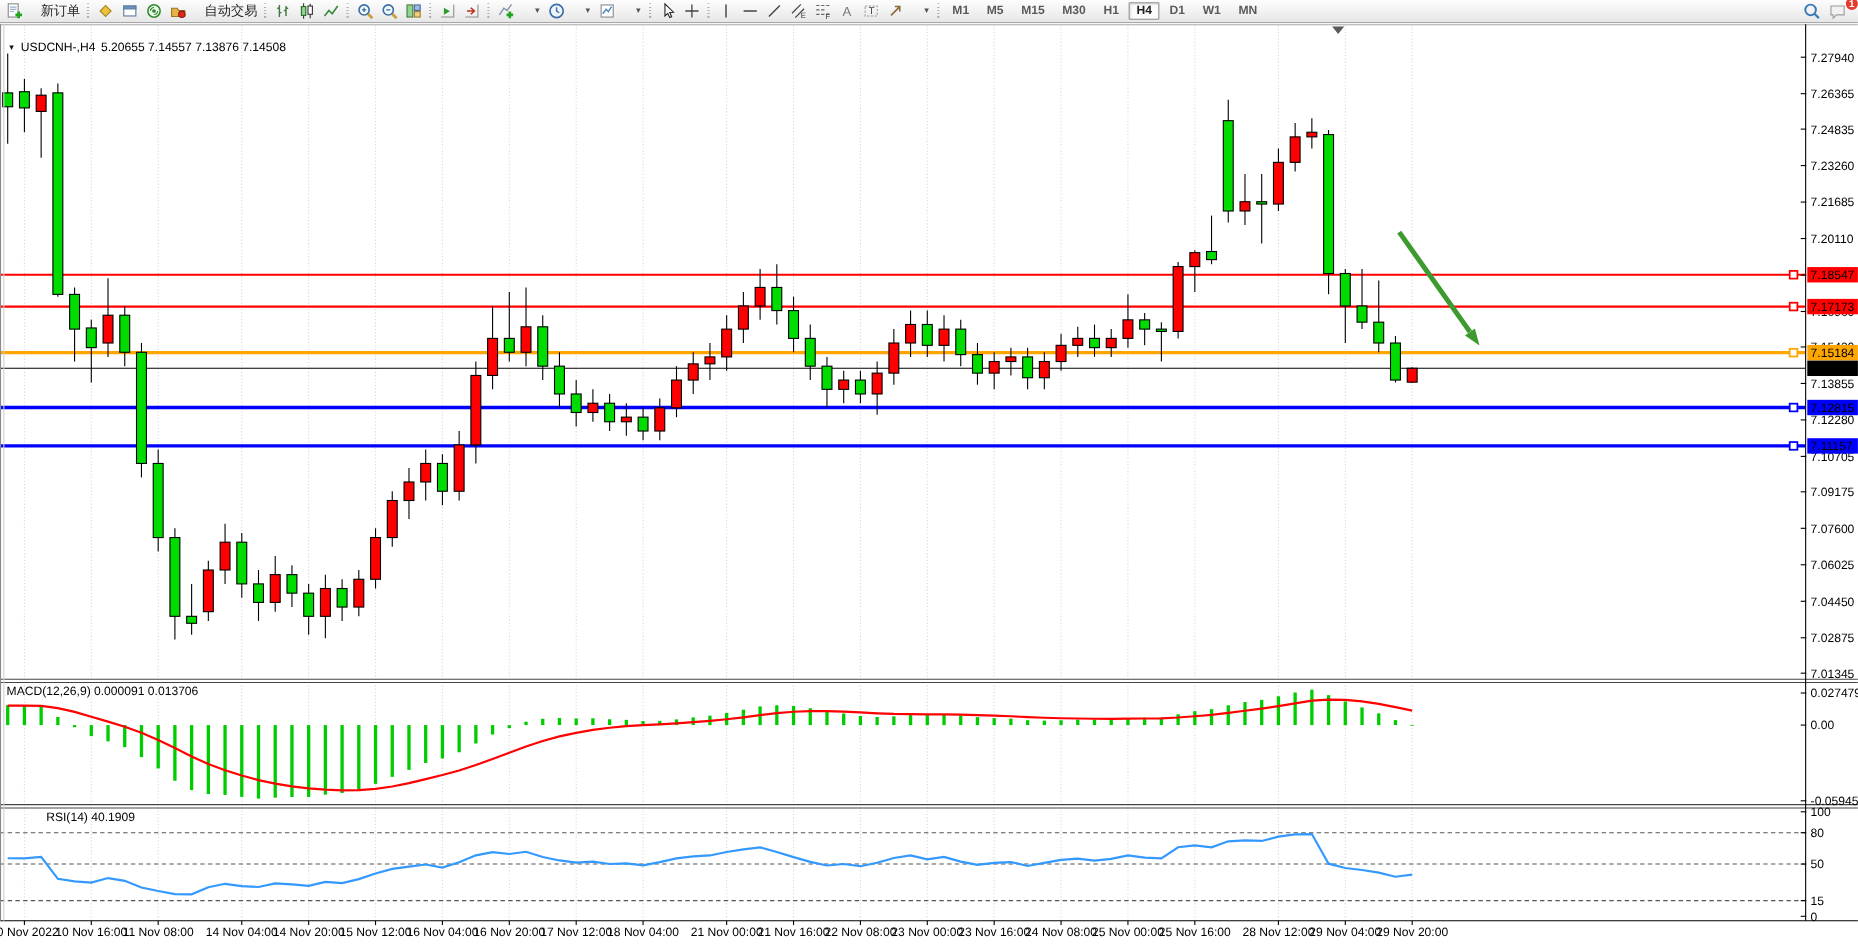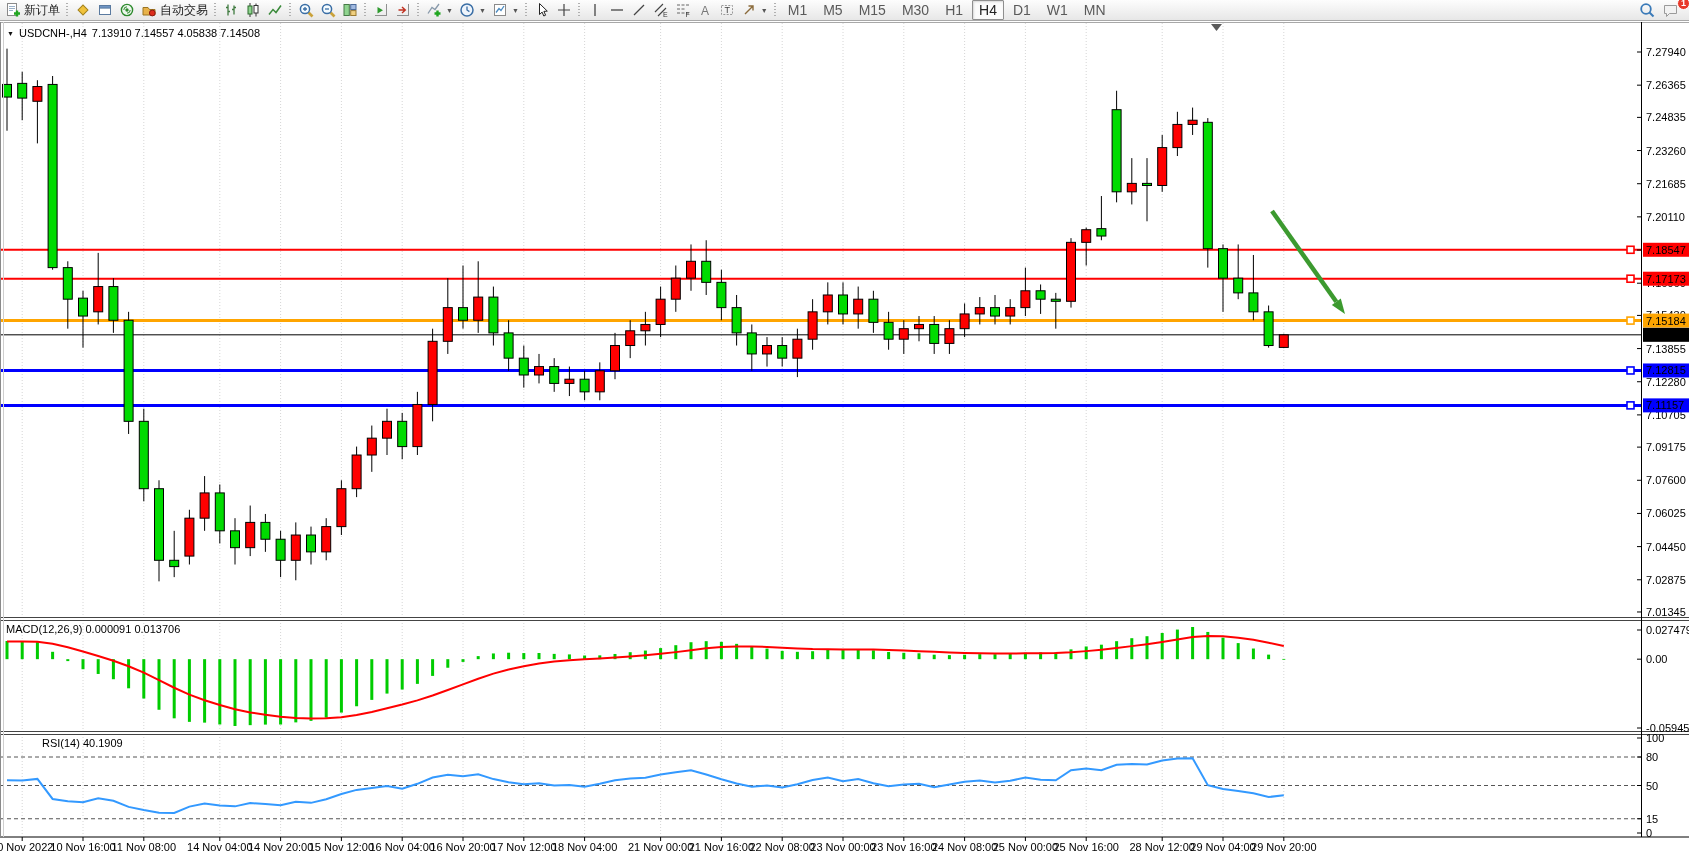--- a/index.html
+++ b/index.html
@@ -4,36 +4,36 @@
 <style>
   html,body{margin:0;padding:0;}
   body{width:1689px;height:859px;overflow:hidden;background:#ffffff;
        font-family:"Liberation Sans",sans-serif;position:relative;}
   
   #toolbar{position:absolute;left:0;top:0;width:1689px;height:21px;z-index:5;
     display:flex;align-items:center;background:linear-gradient(#fdfdfd,#e7e7e7);
     border-bottom:1px solid #a8a8a8;padding-left:2px;box-sizing:border-box;}
   .grip{width:2px;height:15px;margin:0 4px 0 3px;
     background-image:repeating-linear-gradient(to bottom,#b0b0b0 0 1px,transparent 1px 3px);}
-  .tbtn{display:flex;align-items:center;gap:3px;height:19px;padding:0 3px;cursor:default;text-align:center;}
+  .tbtn{display:flex;align-items:center;gap:16px;height:19px;padding:0 3px;cursor:default;text-align:center;}
   .tbtn svg{display:block;}
   .tlabel{font-size:12px;color:#222;}
   .caret{font-size:7px;color:#555;margin-left:1px;}
-  .tf{font-size:14px;font-weight:normal;color:#5a5a5a;padding:1px 6px;margin:0 1px;
+  .tf{font-size:11px;font-weight:bold;color:#5a5a5a;padding:1px 6px;margin:0 1px;
       border:1px solid transparent;border-radius:1px;}
   .tf.active{background:#fbfbfb;border:1px solid #8f8f8f;color:#222;
       box-shadow:inset 1px 1px 2px #d7d7d7;}
   #right-tools{margin-left:auto;display:flex;align-items:center;margin-right:6px;}
   .badge{position:absolute;top:-4px;right:-7px;background:#e8392a;color:#fff;
     border-radius:8px;font-size:9px;font-weight:bold;line-height:11px;padding:0 3px;
     border:1px solid #fff;}
   
   #chart-window{position:absolute;left:0;top:21px;right:0;bottom:0;background:transparent;}
   .ovl{position:absolute;font-size:11px;color:#000;z-index:3;white-space:nowrap;}
-  #chart-title{left:7px;top:6px;display:flex;align-items:center;gap:5px;}
+  #chart-title{left:7px;top:16px;display:flex;align-items:center;gap:5px;}
   #chart-title .tri{font-size:7px;color:#111;}
   #macd-label{left:6px;top:602px;text-align:center;}
   #rsi-label{left:6px;top:716px;margin-left:36px;}
   svg text{font-family:"Liberation Sans",sans-serif;font-size:11px;fill:#000;}
 </style>
 </head>
 <body>
 
 <div id="toolbar">
   <div class="tbtn">
@@ -660,17 +660,17 @@
       <text x="1223" y="851" text-anchor="middle">29 Nov 04:00</text>
       <line x1="1283.8" y1="837" x2="1283.8" y2="841" stroke="#000"></line>
       <text x="1283.8" y="851" text-anchor="middle">29 Nov 20:00</text>
     </g>
   </svg>
 
 <div id="chart-window">
   <div class="ovl" id="chart-title">
     <span class="tri">▼</span>
     <span>USDCNH-,H4</span>
-    <span>7.13910 7.14557 4.05838 7.14508</span>
+    <span>5.20655 7.14557 7.13876 7.14508</span>
   </div>
   <div class="ovl" id="macd-label">MACD(12,26,9) 0.000091 0.013706</div>
   <div class="ovl" id="rsi-label">RSI(14) 40.1909</div>
 </div>
 
 </body></html>

